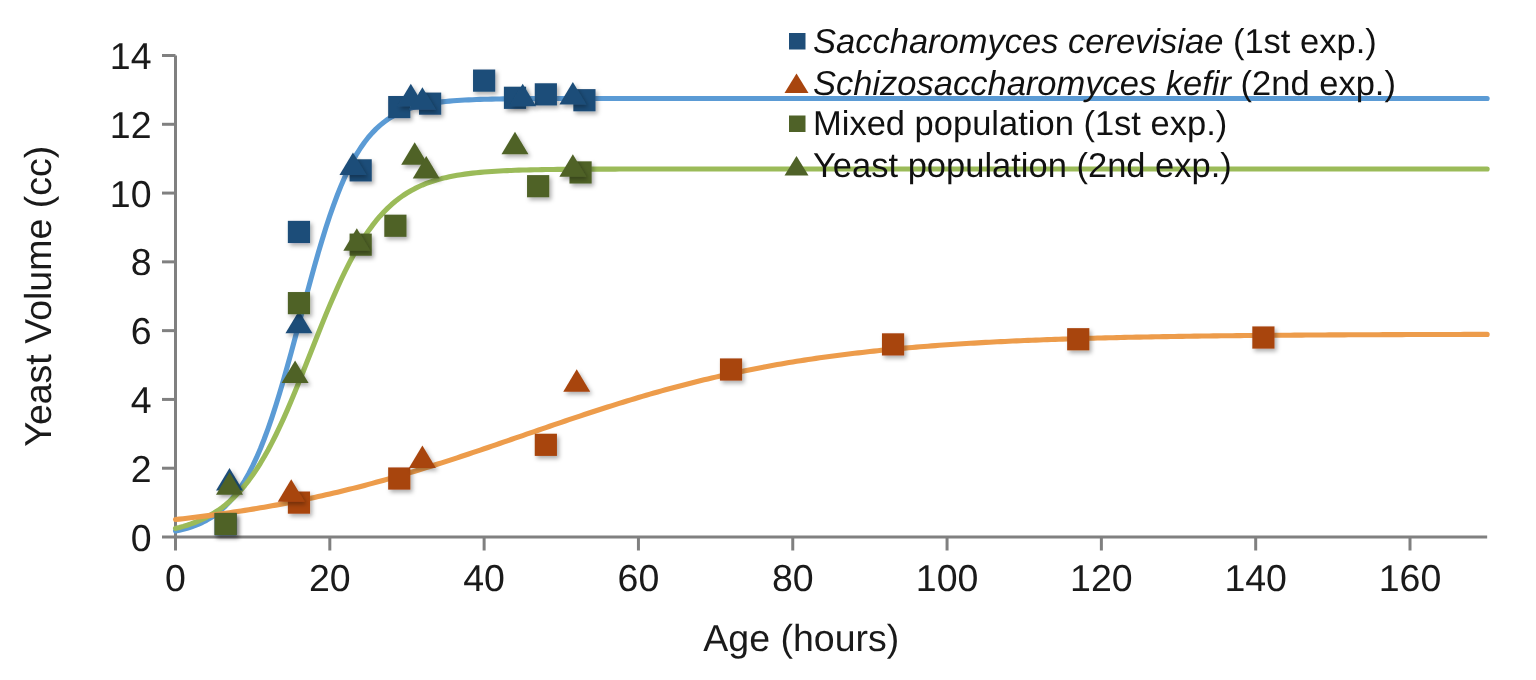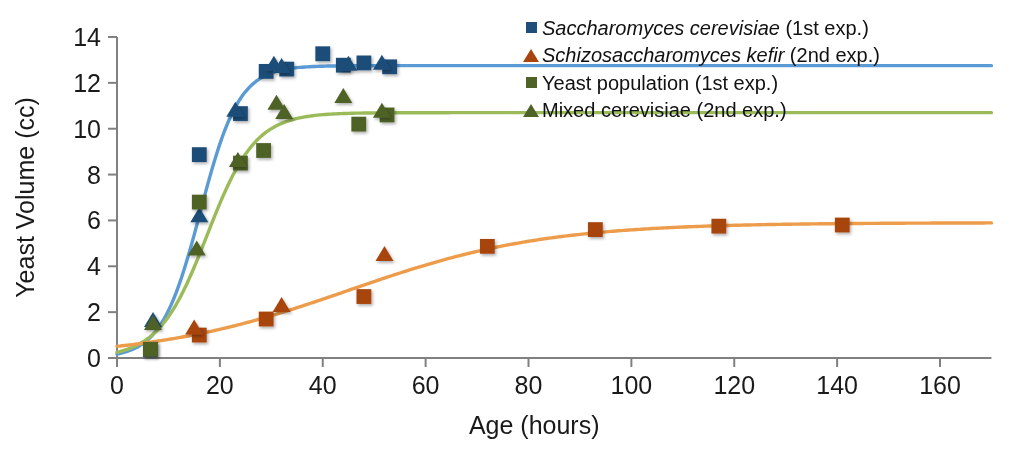--- a/index.html
+++ b/index.html
@@ -23,21 +23,21 @@
     display:flex;align-items:center;
     height:27.5px;
   }
   .legend-marker{
     width:22px;display:flex;align-items:center;justify-content:center;
     flex:0 0 22px;
   }
   .lm-square{width:11px;height:11px;display:block;}
   .lm-tri{width:0;height:0;border-left:8px solid transparent;border-right:8px solid transparent;display:block;}
   .legend-label{
-    font-size:20px;color:#111;
+    font-size:23px;color:#111;
     line-height:1;
     white-space:nowrap;
   }
   .legend-label i{font-style:italic;}
 </style>
 </head>
 <body>
 
 <div id="chart-root">
 
@@ -162,23 +162,23 @@
       <div class="legend-row">
         <span class="legend-marker">
           <span class="lm-tri" style="border-bottom: 13px solid rgb(168, 69, 14);"></span>
         </span>
         <span class="legend-label"><i>Schizosaccharomyces kefir</i> (2nd exp.)</span>
       </div>
       <div class="legend-row">
         <span class="legend-marker">
           <span class="lm-square" style="background: rgb(79, 98, 40);"></span>
         </span>
-        <span class="legend-label">Yeast population (1st exp.)</span>
+        <span class="legend-label">Mixed population (1st exp.)</span>
       </div>
       <div class="legend-row">
         <span class="legend-marker">
           <span class="lm-tri" style="border-bottom: 13px solid rgb(79, 98, 40);"></span>
         </span>
-        <span class="legend-label">Mixed cerevisiae (2nd exp.)</span>
+        <span class="legend-label">Yeast population (2nd exp.)</span>
       </div>
     </div>
 
 </div>
 
 </body></html>

